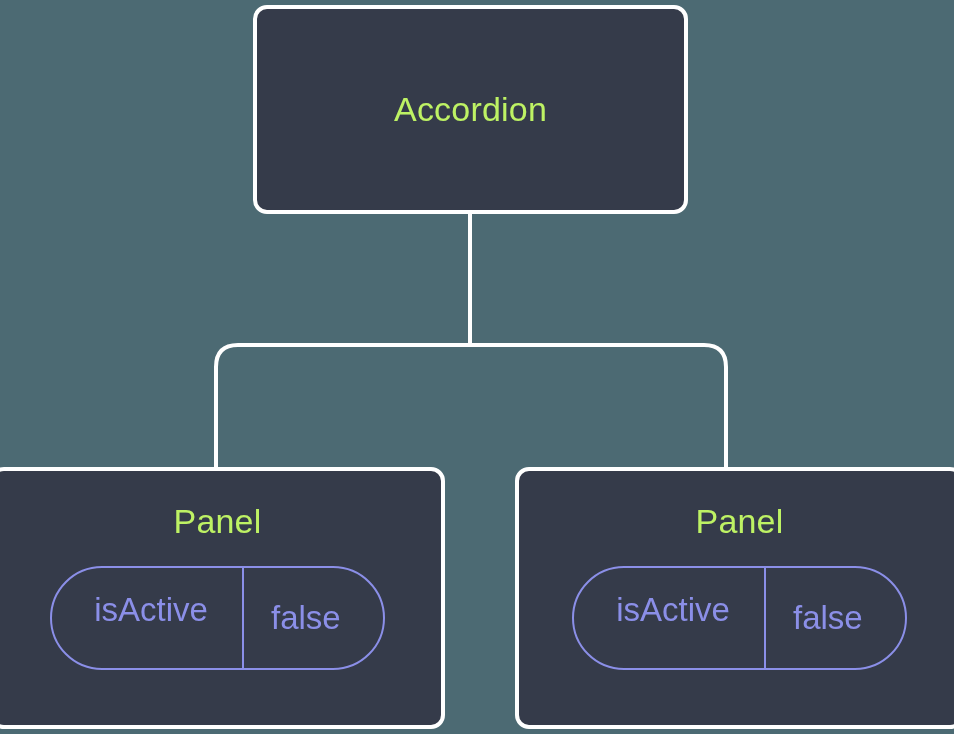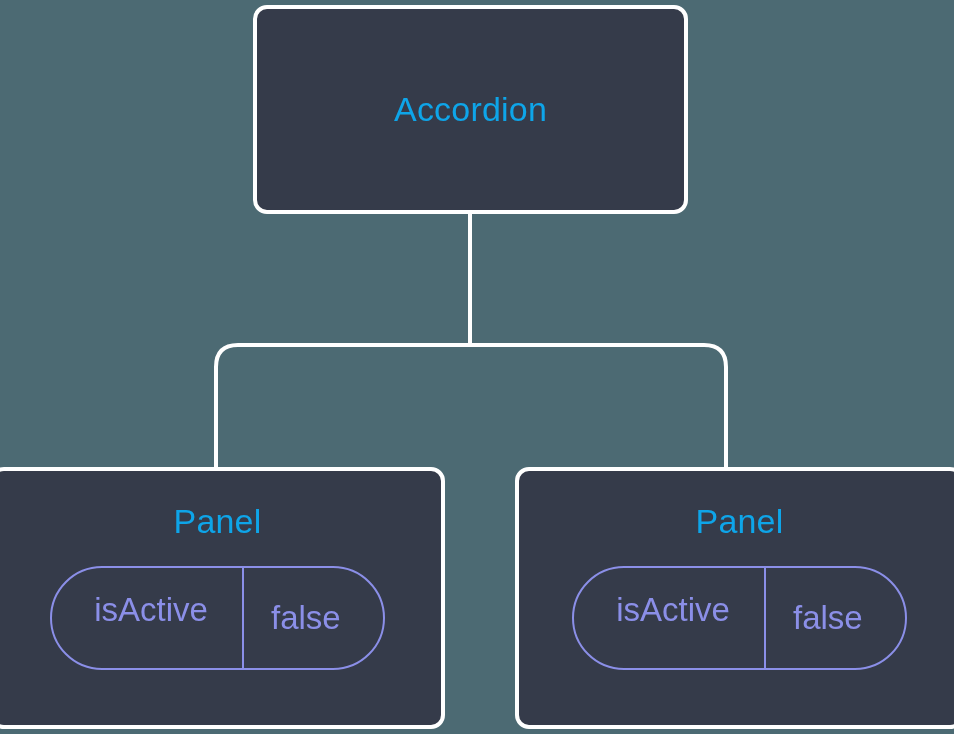--- a/index.html
+++ b/index.html
@@ -58,21 +58,21 @@
     top: 467px;
     height: 262px;
     justify-content: flex-start;
     padding-top: 32px;
   }
 
   .node-child-left  { left: -10px; width: 455px; }
   .node-child-right { left: 515px; width: 449px; }
 
   .node-title {
-    color: #0ea5e9;
+    color: #bef264;
     font-size: 34px;
     font-weight: 400;
     line-height: 1.1;
     letter-spacing: 0.2px;
     white-space: nowrap;
   }
 
   
   .prop-pill {
     margin-top: 26px;

